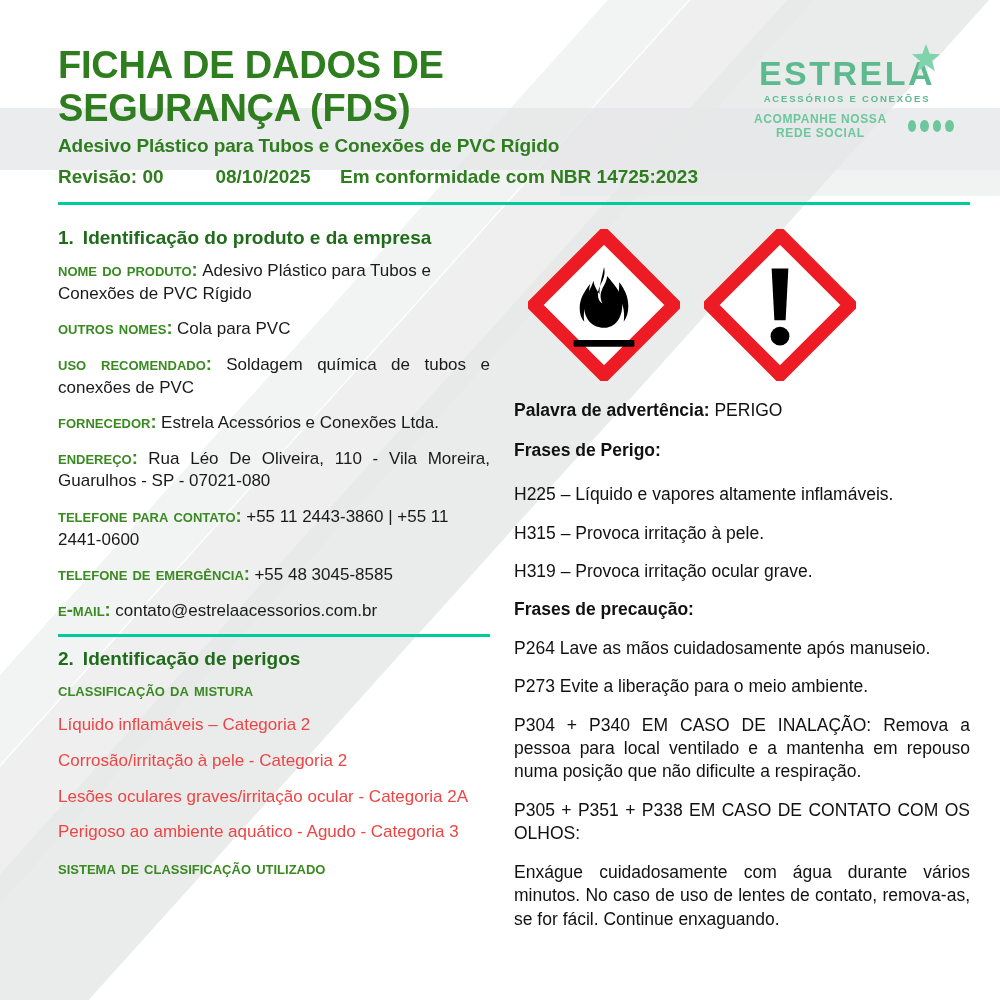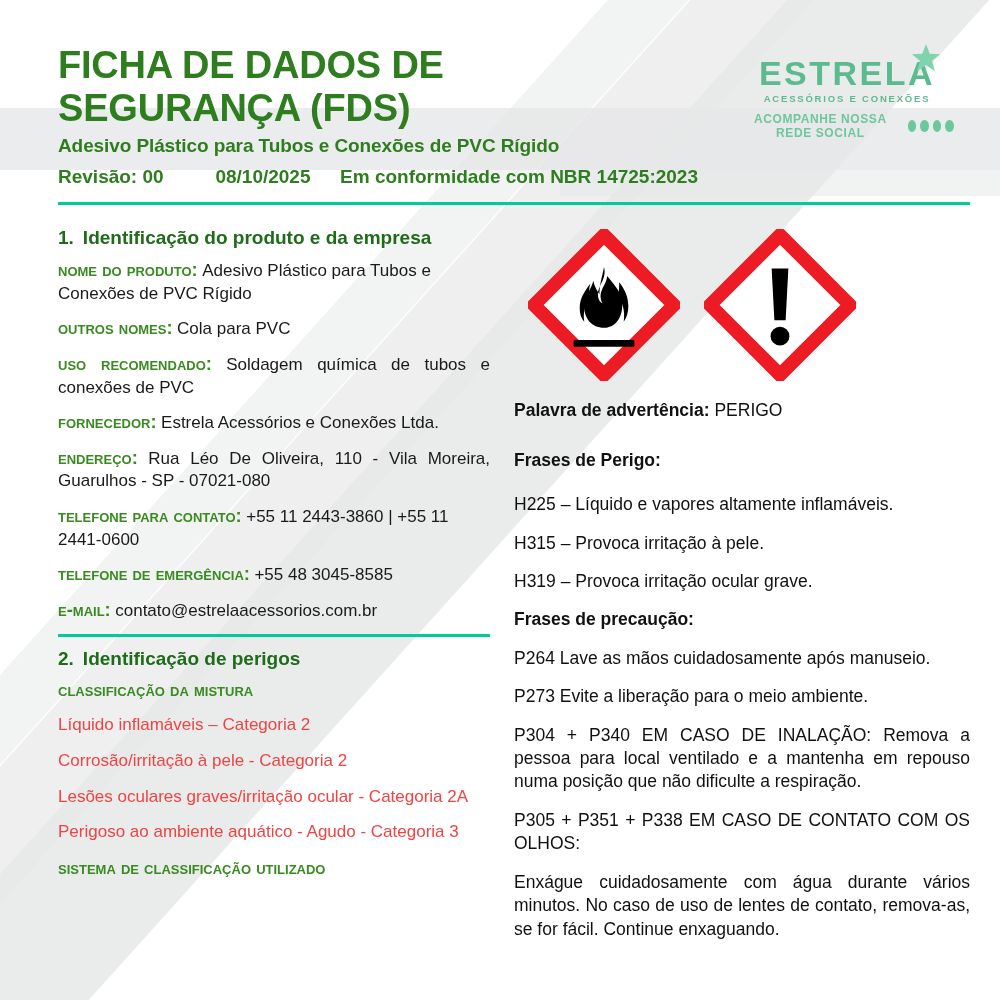--- a/index.html
+++ b/index.html
@@ -239,21 +239,21 @@
   .ghs {
     width: 152px;
     height: 152px;
     position: relative;
   }
   .ghs svg { width: 100%; height: 100%; display: block; }
 
   .rt-line {
     font-size: 17.5px;
     color: #111;
-    margin-bottom: 28px;
+    margin-bottom: 18px;
     line-height: 1.33;
   }
   .rt-line b { font-weight: bold; }
   .rt-head {
     font-size: 17.5px;
     font-weight: bold;
     color: #111;
     margin-bottom: 22px;
   }
   .rt-para {

